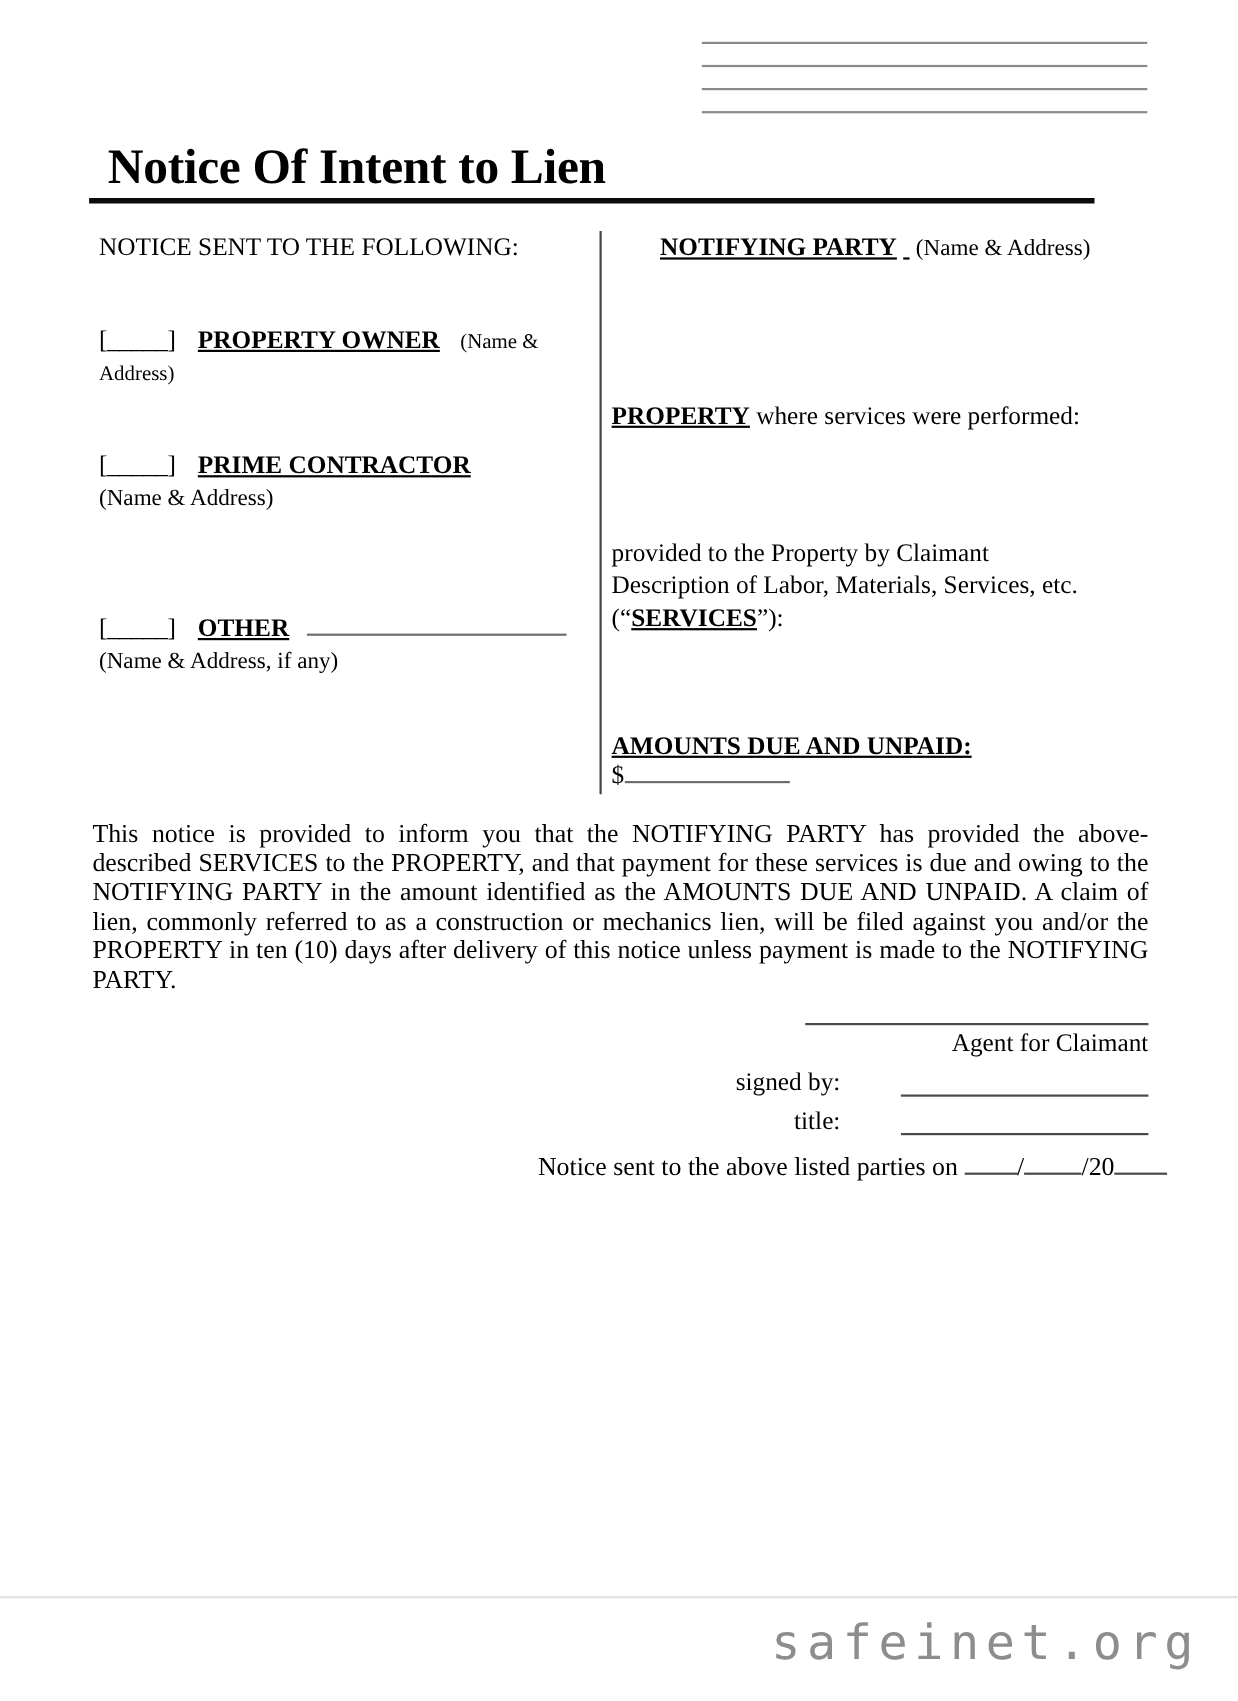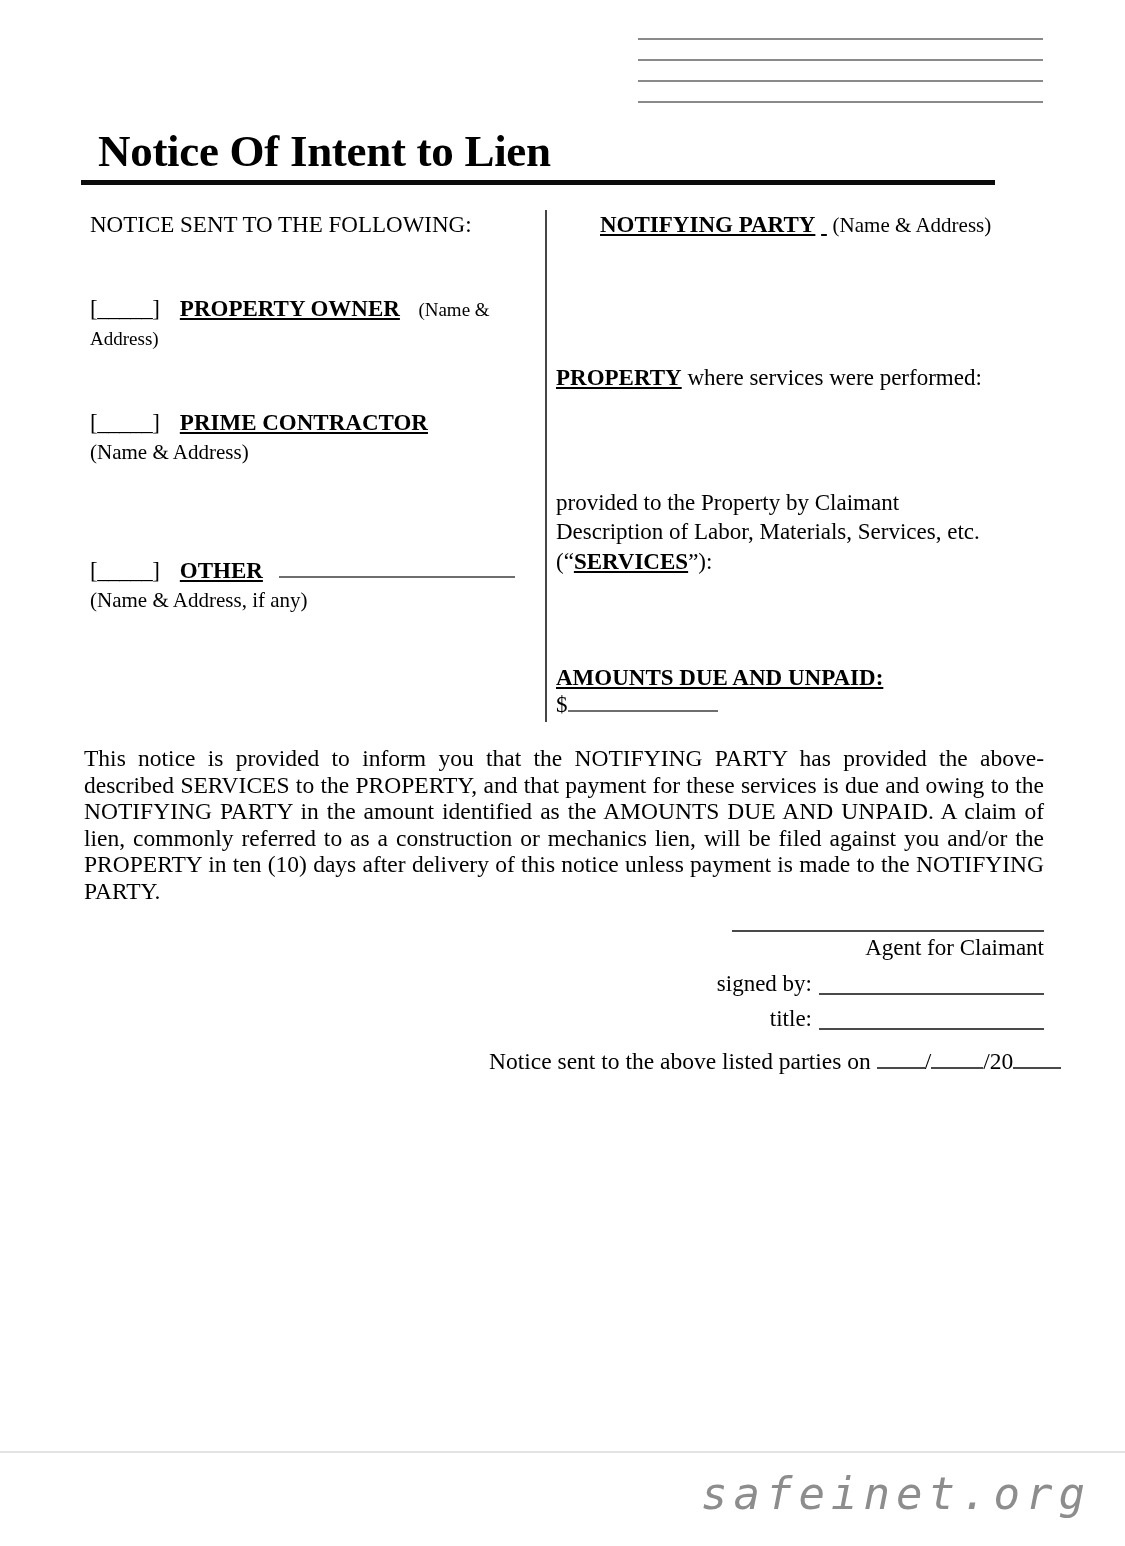--- a/index.html
+++ b/index.html
@@ -151,24 +151,25 @@
     border-top: 2px solid #4a4a4a;
   }
   .sig-caption {
     text-align: right;
     font-size: 23px;
     line-height: 1.2;
     margin-top: 2px;
   }
   .sig-field {
     display: flex;
-    align-items: center;
+    align-items: flex-end;
     justify-content: flex-end;
     font-size: 23px;
     margin-top: 9px;
+    gap: 48px;
   }
   .sig-field .fld-label {
     padding-right: 7px;
     white-space: nowrap;
   }
   .sig-field .fld-rule {
     width: 225px;
     border-bottom: 2px solid #4a4a4a;
     height: 20px;
   }
@@ -195,21 +196,20 @@
   }
   .watermark {
     position: absolute;
     right: 34px;
     top: 1468px;
     font-family: "DejaVu Sans Mono", "Liberation Mono", monospace;
     font-size: 44px;
     letter-spacing: 6px;
     color: #8d8d8d;
     white-space: nowrap;
-    font-style: italic;
   }
 </style>
 </head>
 <body>
 
 <div class="header-lines">
   <div class="rule"></div>
   <div class="rule"></div>
   <div class="rule"></div>
   <div class="rule"></div>

